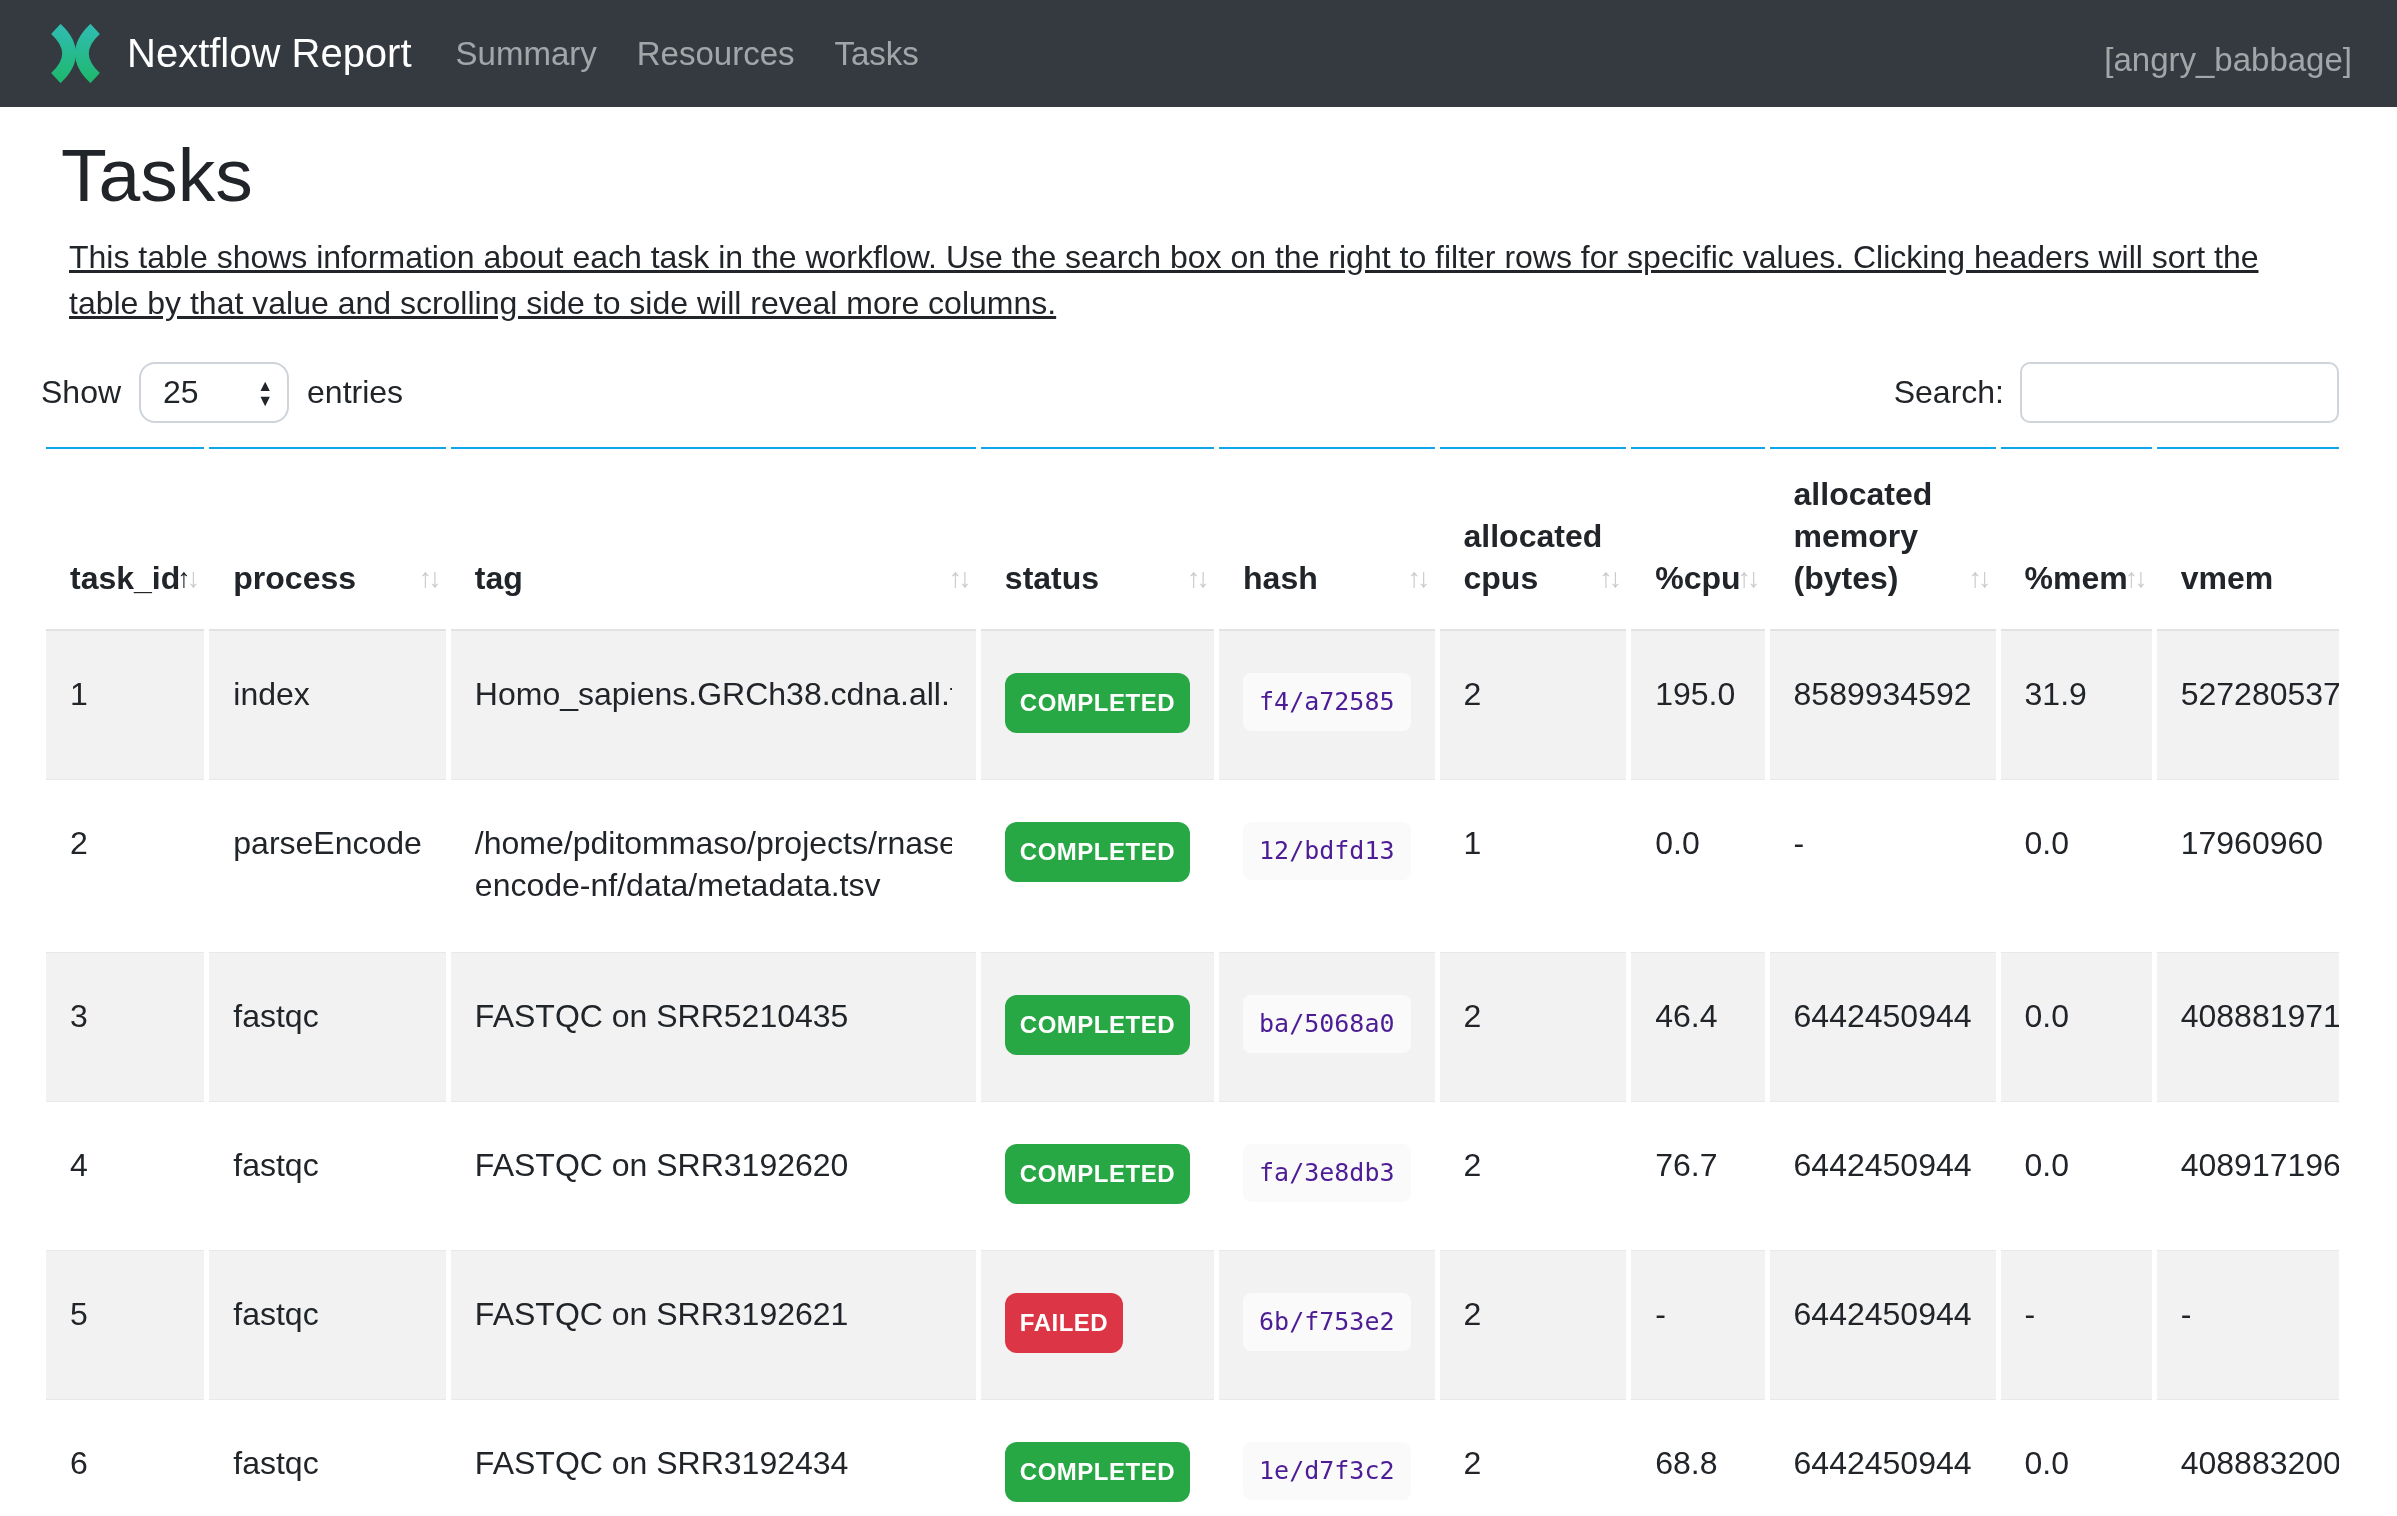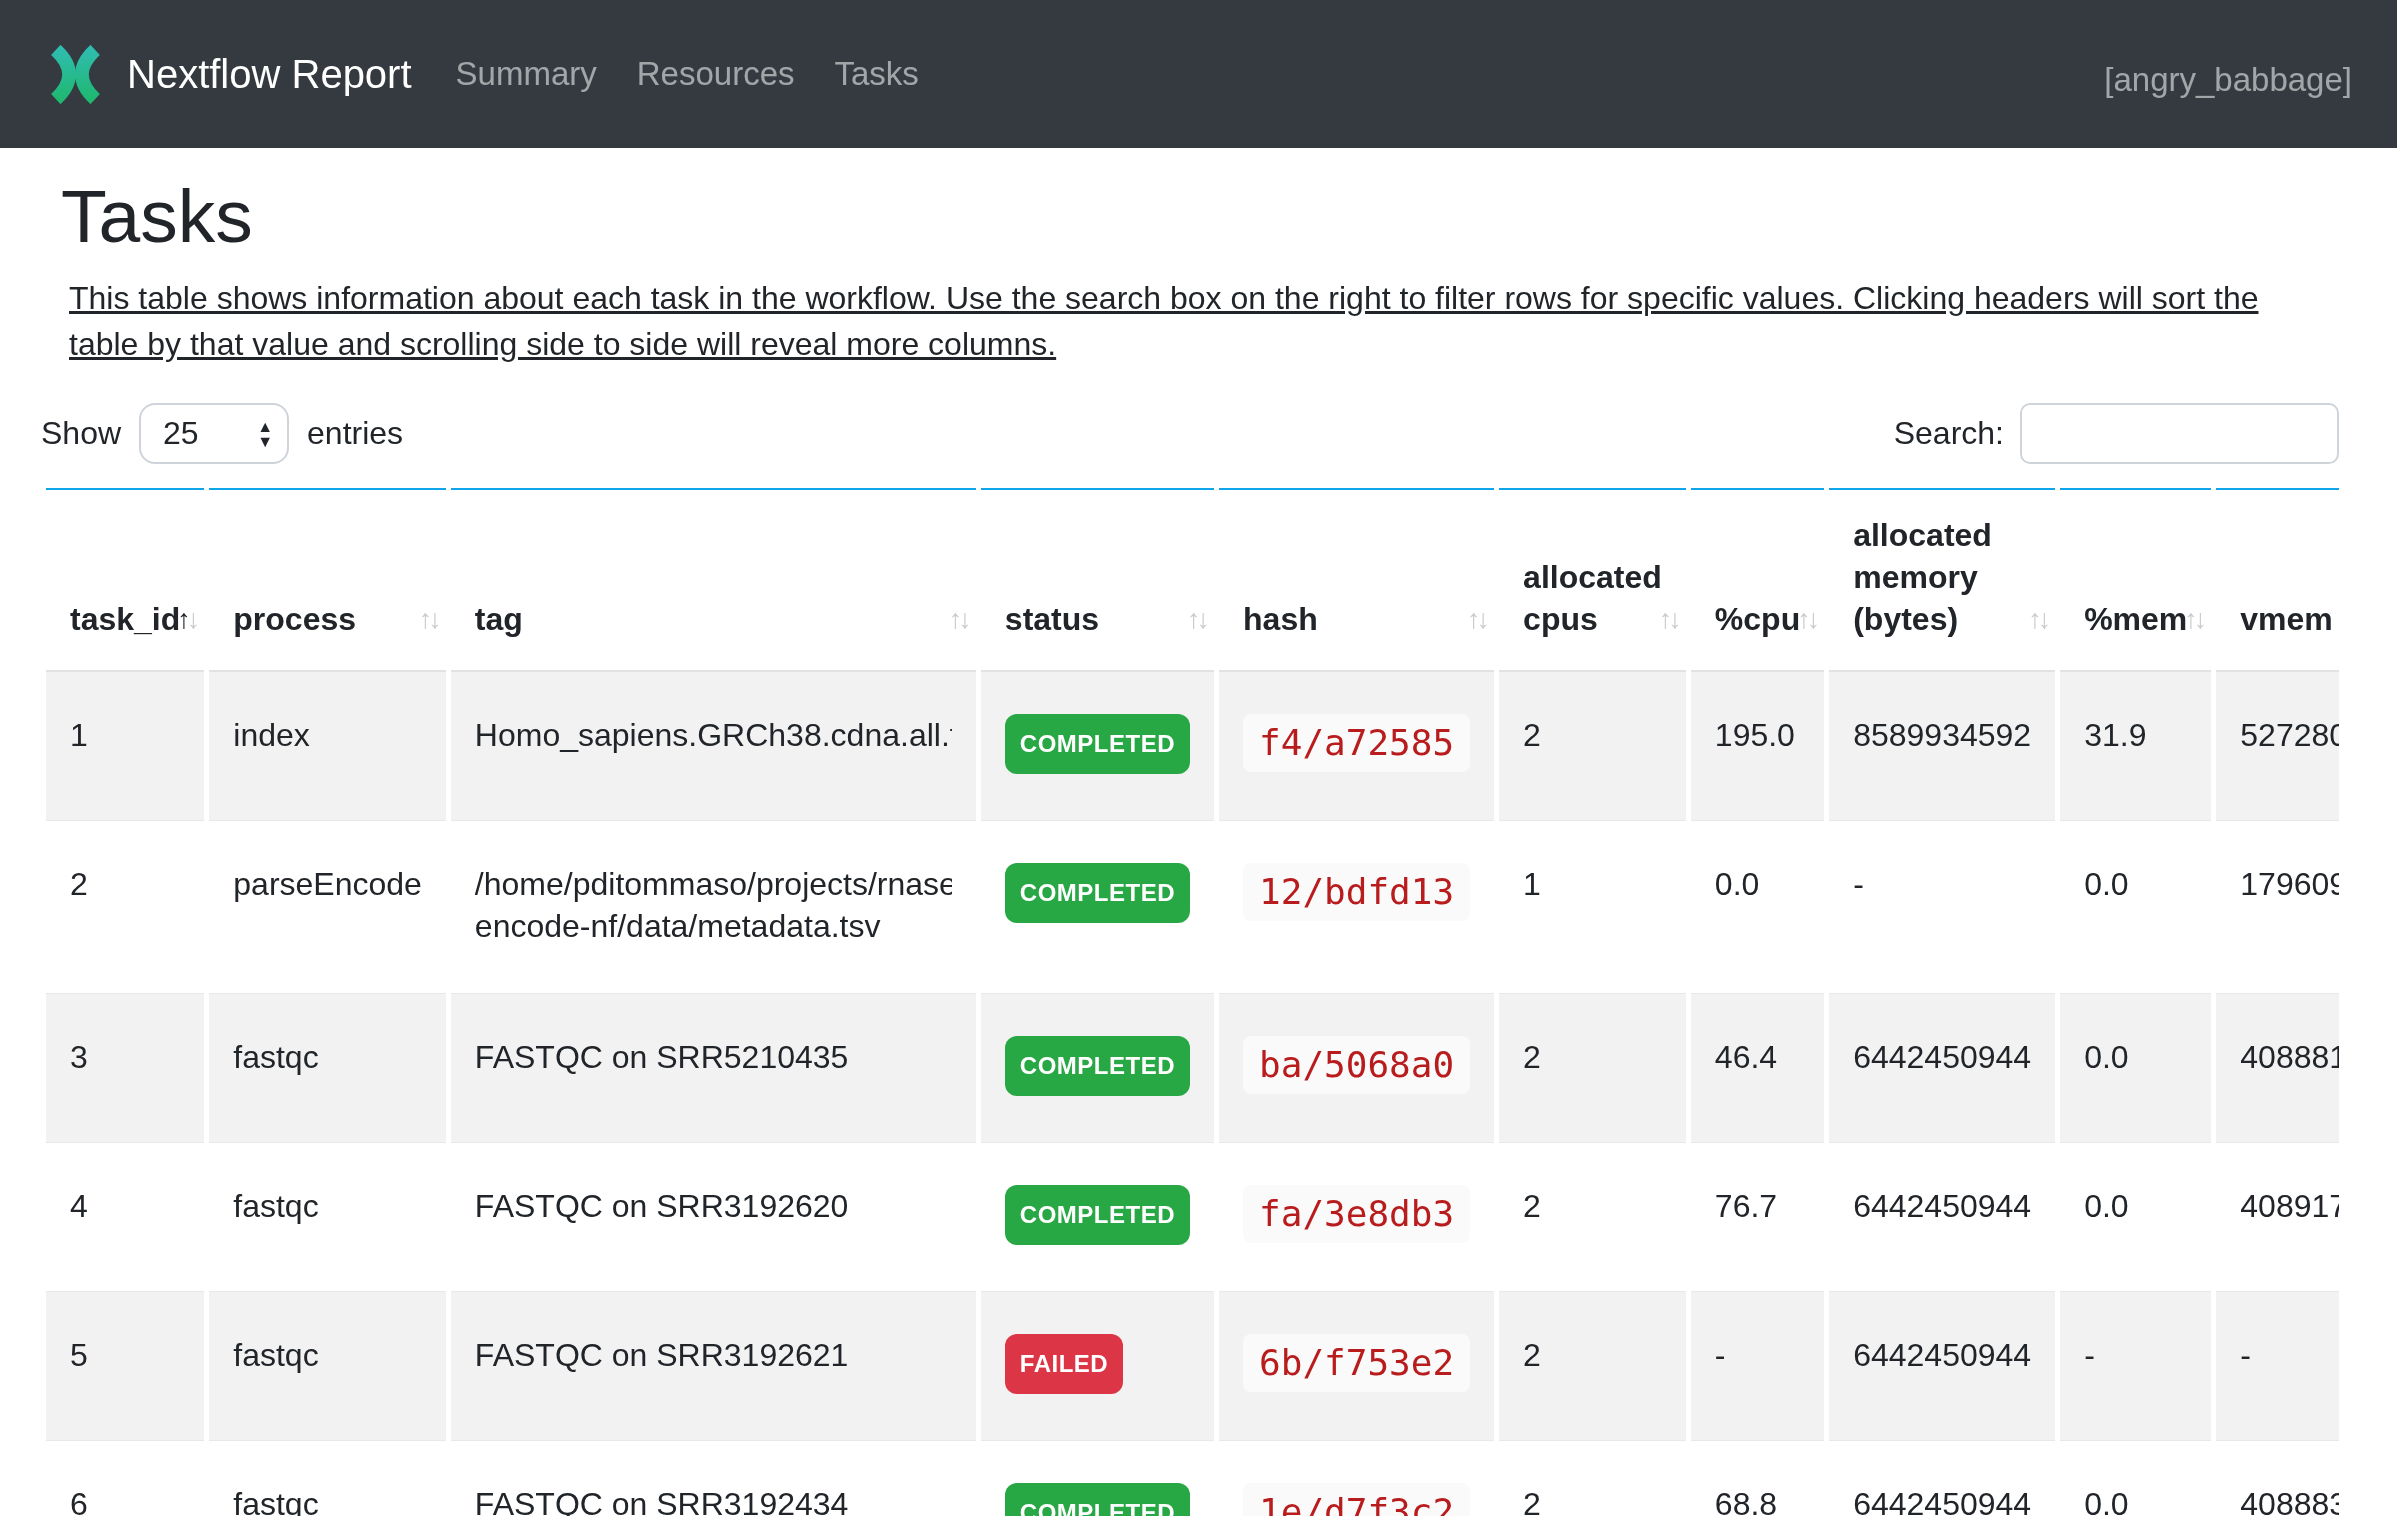--- a/index.html
+++ b/index.html
@@ -1,21 +1,21 @@
 <!DOCTYPE html>
 <html><head>
 <meta charset="utf-8">
 <style>
   html,body{margin:0;padding:0;}
   body{
     width:2398px;height:1517px;overflow:hidden;background:#fff;
     font-family:"Liberation Sans","DejaVu Sans",sans-serif;color:#212529;
   }
   
-  .navbar{height:148px;background:#343a40;display:flex;align-items:center;
+  .navbar{height:107px;background:#343a40;display:flex;align-items:center;
     justify-content:space-between;padding:0 46px;box-sizing:border-box;}
   .nav-left{display:flex;align-items:center;}
   .logo{width:59px;height:59px;display:block;}
   .brand{color:#ffffff;font-size:40px;font-weight:500;margin:0 44px 0 22px;cursor:pointer;}
   .navlink{color:rgba(255,255,255,0.55);font-size:33px;margin-right:40px;cursor:pointer;}
   .nav-right{color:rgba(255,255,255,0.55);font-size:33px;margin-top:12px;}
   
   .container{padding:0 61px;}
   h1.page-title{font-size:75px;line-height:85px;font-weight:500;margin:26px 0 16px;}
   p.desc{font-size:32px;line-height:46px;margin:8px;max-width:2239px;text-decoration:underline;}
@@ -39,22 +39,22 @@
     padding:24px 24px 30px;border-top:2px solid #0ea5e9;border-bottom:2px solid #e2e2e2;
     position:relative;cursor:pointer;}
   td{vertical-align:top;font-size:32px;line-height:42px;padding:42px 24px 46px;
     border-top:1px solid #e8e8e8;}
   tbody tr:first-child td{border-top:none;}
   tbody tr:nth-child(odd) td{background:#f2f2f2;}
   .sorts{position:absolute;right:8px;bottom:30px;font-size:27px;color:#c9cbcd;letter-spacing:-4px;}
   .sorts .active{color:#212529;}
   .badge{display:inline-block;font-size:24px;font-weight:700;color:#fff;
     padding:9px 15px;border-radius:12px;letter-spacing:0.5px;}
-  .hash{font-family:"DejaVu Sans Mono","Liberation Mono",monospace;font-size:36px;
-    color:#b91c1c;background:#fafafb;padding:8px 16px;border-radius:8px;display:inline-block;}
+  .hash{font-family:"DejaVu Sans Mono","Liberation Mono",monospace;font-size:25px;
+    color:#4c1d95;background:#fafafb;padding:8px 16px;border-radius:8px;display:inline-block;}
   .tag-clip{width:477px;overflow:hidden;}
 </style>
 </head>
 <body>
 
 <nav class="navbar">
   <div class="nav-left">
     <span>
       <svg class="logo" viewBox="0 0 60 60">
         <defs>

